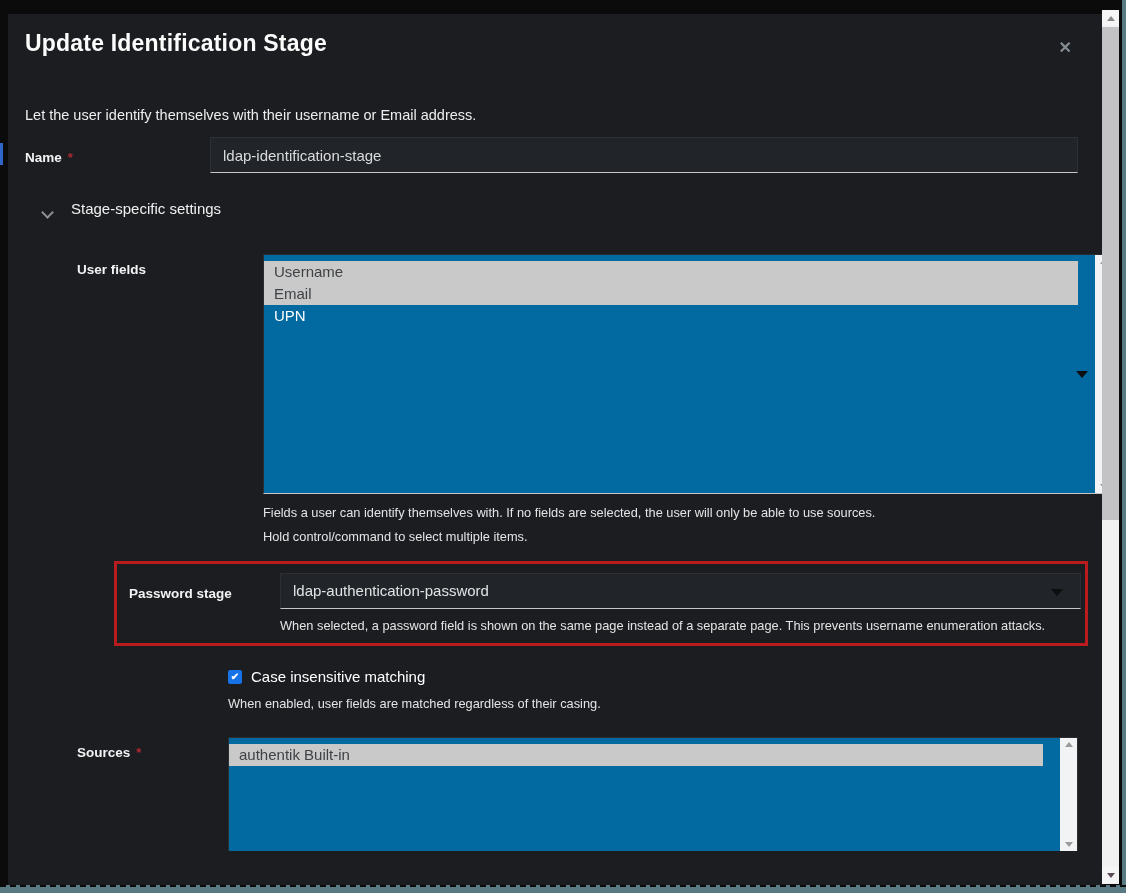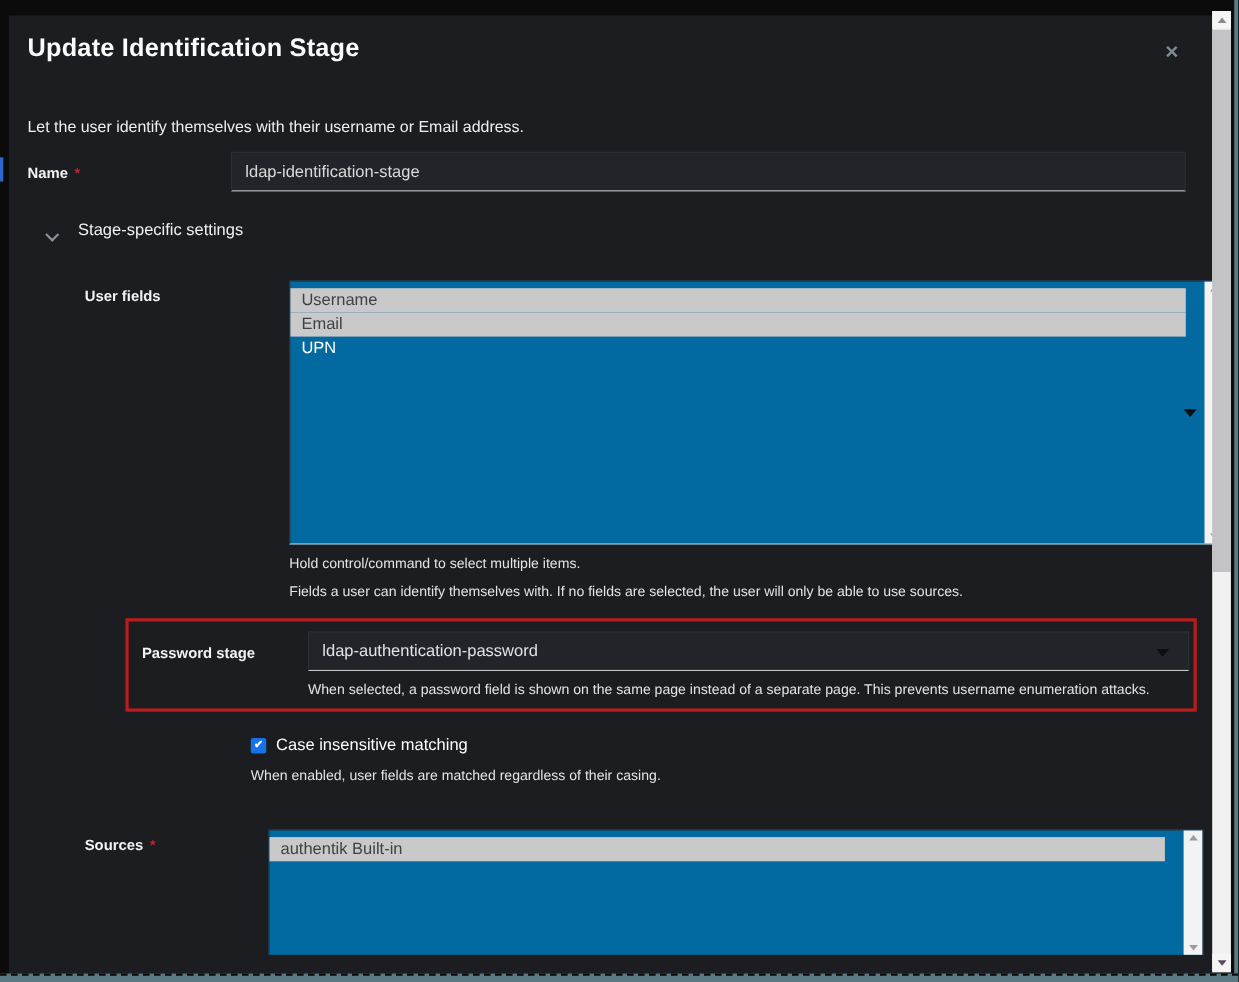--- a/index.html
+++ b/index.html
@@ -71,21 +71,21 @@
   .row-password .label-cell { padding-top:11px; }
 
   .select { position:relative; height:36px; background:#212428; border:1px solid #2c2f34; border-bottom:1px solid #c6c6c6; color:#e2e3e4; font-size:15px; line-height:34px; padding-left:12px; cursor:pointer; }
   .select-caret { position:absolute; right:17px; top:15px; width:0; height:0; border-left:6px solid transparent; border-right:6px solid transparent; border-top:7px solid #0c0e10; }
 
   .checkbox-row { margin-top:22px; margin-left:151px; }
   .checkbox-line { display:flex; align-items:center; cursor:pointer; }
   .checkbox { width:14px; height:14px; background:#1672e6; border-radius:2px; color:#ffffff; font-size:10px; line-height:14px; text-align:center; font-weight:700; }
   .checkbox-label { font-size:15px; color:#ffffff; margin-left:9px; }
 
-  .row-sources { margin-top:42px;gap:16px; }
+  .row-sources { margin-top:26px; }
 </style>
 </head>
 <body>
 
 <div class="screen">
 
   <div class="backdrop-accent"></div>
 
   <div class="modal">
     <div class="content">
@@ -123,22 +123,22 @@
                 <div class="option selected">Username</div>
                 <div class="option selected">Email</div>
                 <div class="option">UPN</div>
               </div>
               <div class="lb-caret"></div>
               <div class="lb-scrollbar">
                 <div class="lb-tri-up"></div>
                 <div class="lb-tri-down"></div>
               </div>
             </div>
+            <div class="help mt10">Fields a user can identify themselves with. If no fields are selected, the user will only be able to use sources.</div>
             <div class="help mt8">Hold control/command to select multiple items.</div>
-            <div class="help mt10">Fields a user can identify themselves with. If no fields are selected, the user will only be able to use sources.</div>
           </div>
         </div>
 
         <div class="annotation">
           <div class="row-password">
             <div class="label-cell">
               <span class="label">Password stage</span>
             </div>
             <div>
               <div class="select">

